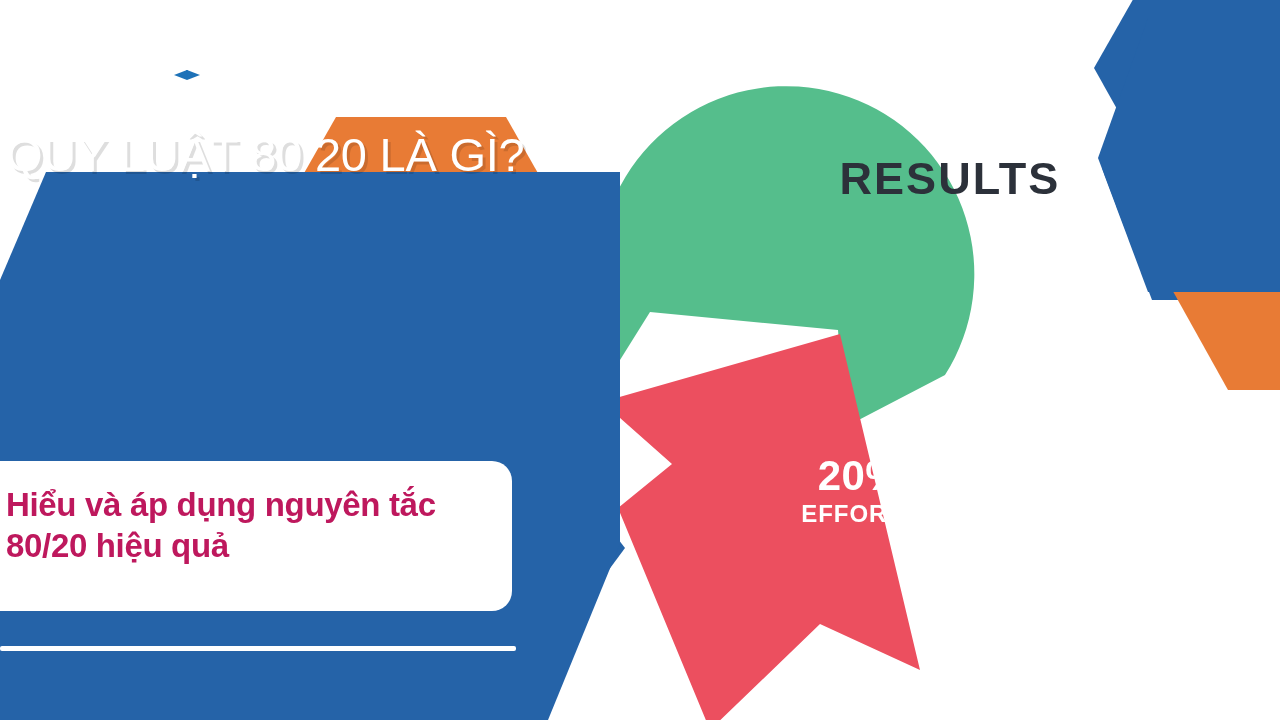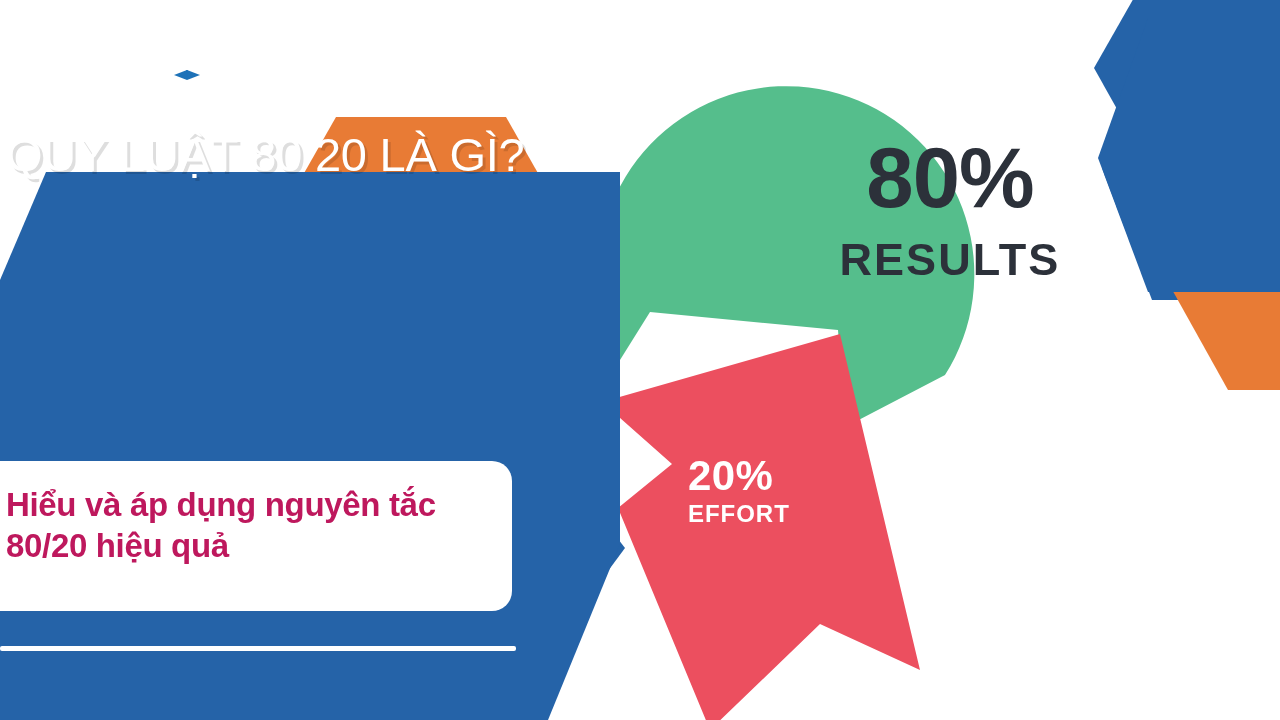--- a/index.html
+++ b/index.html
@@ -150,21 +150,21 @@
     font-weight: 700;
     line-height: 1.3;
     letter-spacing: 0.045em;
     margin-top: 12px;
   }
   .pie-label-20 {
     position: absolute;
     left: 688px;
     top: 455px;
     width: 215px;
-    text-align: left;
+    text-align: right;
     z-index: 25;
     color: #ffffff;
     pointer-events: none;
   }
   .pie-label-20 .big {
     display: block;
     font-size: 42px;
     font-weight: 700;
     line-height: 1.0;
     letter-spacing: 0.01em;
@@ -201,21 +201,20 @@
     <path fill="#55BE8C" d="M 355 345
              L 188 432
              A 188 188 0 1 1 355 345 Z"></path>
 
     <polygon fill="#ffffff" points="248,300 275,642 145,648 20,470 75,416 10,362 60,282"></polygon>
 
     <polygon fill="#EC4F5F" points="250,304 330,640 230,594 120,700 28,478 82,434 12,372"></polygon>
   </svg>
 
   <div class="pie-label-80">
-    <span class="big">80%</span>
     <span class="small">RESULTS</span>
   </div>
   <div class="pie-label-20">
     <span class="big">20%</span>
     <span class="small">EFFORT</span>
   </div>
 
   <div class="blue-panel">
     <svg class="panel-body" viewBox="0 0 620 548" preserveAspectRatio="none">
       <polygon points="0,108 46,0 620,0 620,372 548,548 0,548" fill="#2563A8"></polygon>

